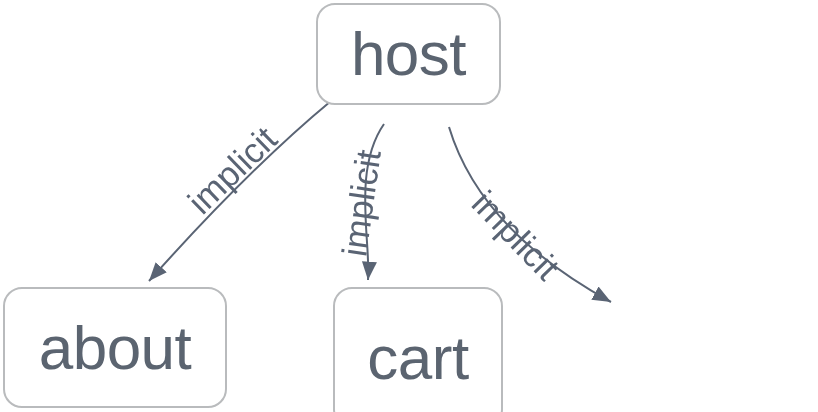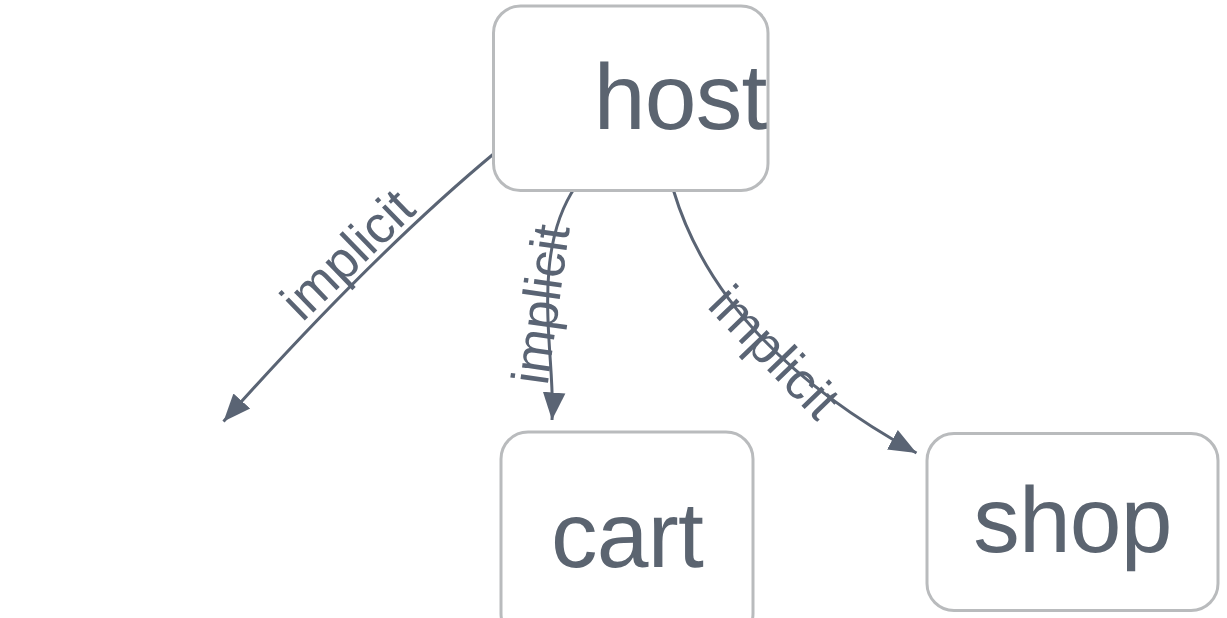--- a/index.html
+++ b/index.html
@@ -78,26 +78,26 @@
       <path class="edge-path" marker-end="url(#arrow-head)" d="M 384 124 C 352 170 371 242 368 280"></path>
       <text class="edge-label" transform="translate(361,203) rotate(-82)">implicit</text>
     </g>
 
     <g>
       <path class="edge-path" marker-end="url(#arrow-head)" d="M 449 127 Q 480 230 611 302"></path>
       <text class="edge-label" transform="translate(516,235) rotate(46)">implicit</text>
     </g>
   </svg>
 
-  <div class="node" style="left: 328px; top: 3px; width: 185px; height: 125px; justify-content: flex-end;">
+  <div class="node" style="left: 316px; top: 3px; width: 185px; height: 102px;">
     <span class="node-label">host</span>
   </div>
 
+  <div class="node" style="left: 3px; top: 287px; width: 224px; height: 121px;">
+    <span class="node-label">about</span>
+  </div>
 
   <div class="node" style="left: 333px; top: 287px; width: 170px; height: 141px;">
     <span class="node-label">cart</span>
   </div>
 
-  <div class="node" style="left: 617px; top: 288px; width: 196px; height: 120px;">
-    <span class="node-label">shop</span>
-  </div>
 
 </div>
 
 </body></html>

